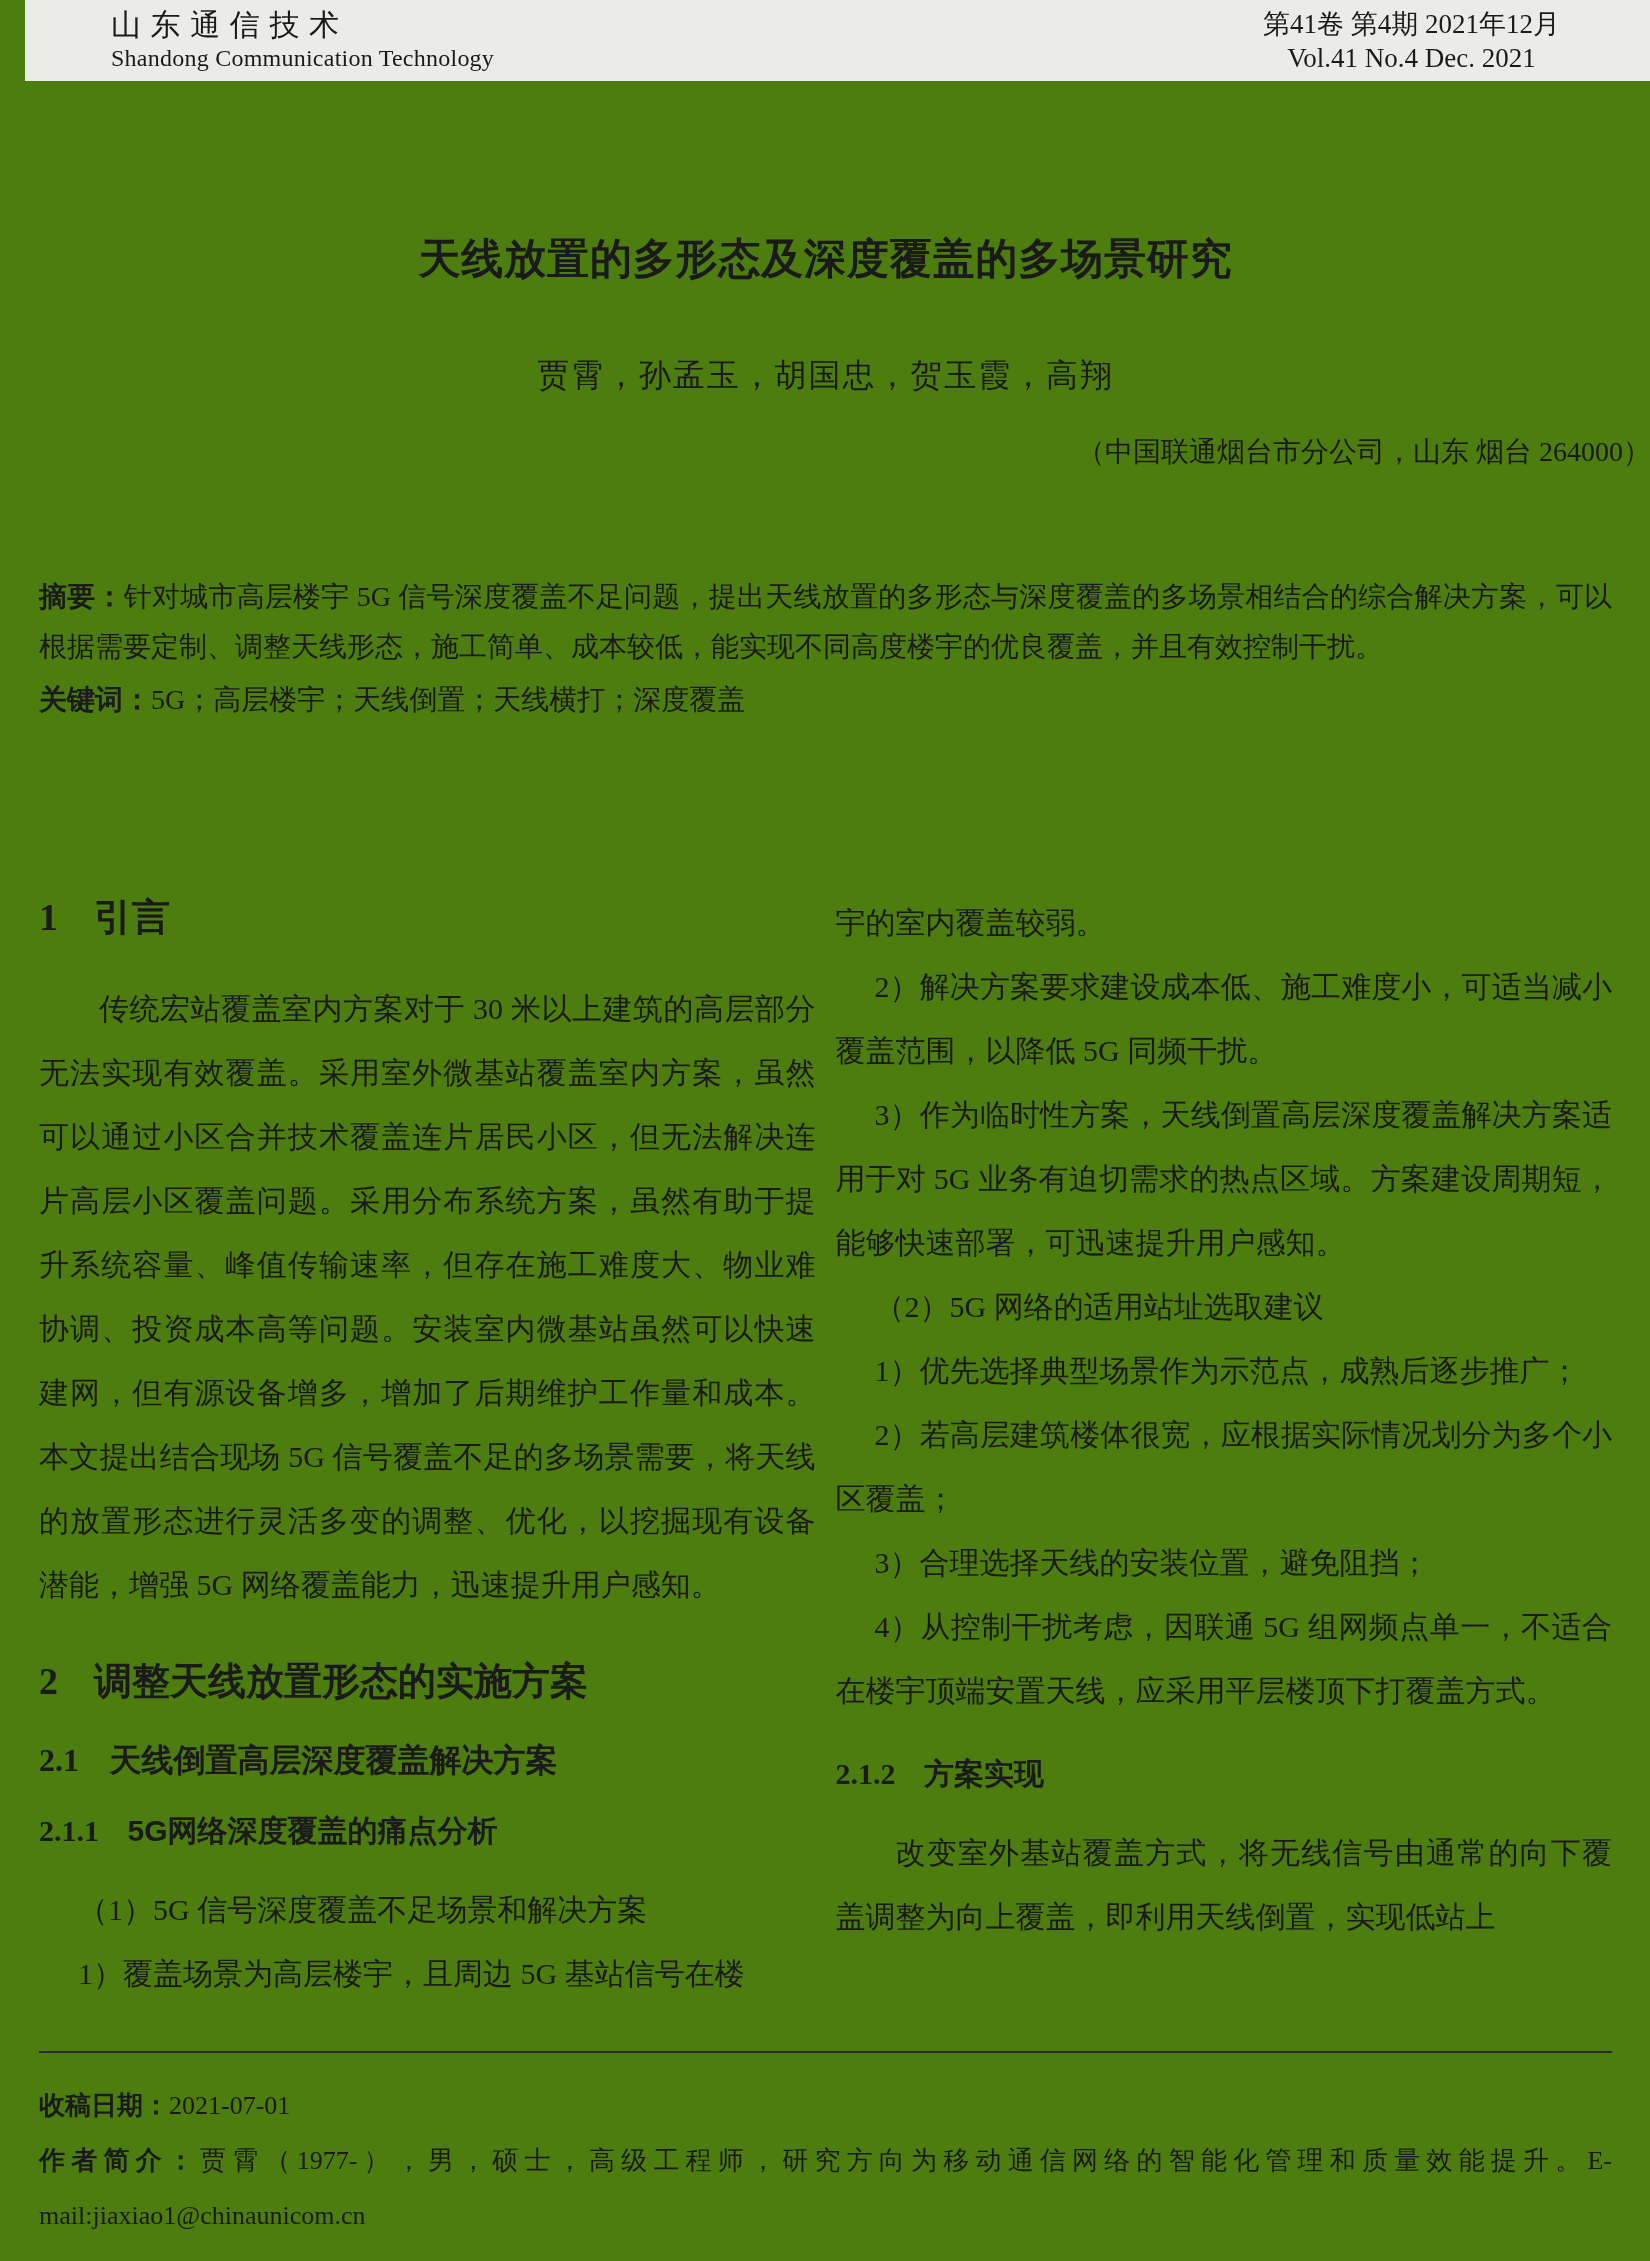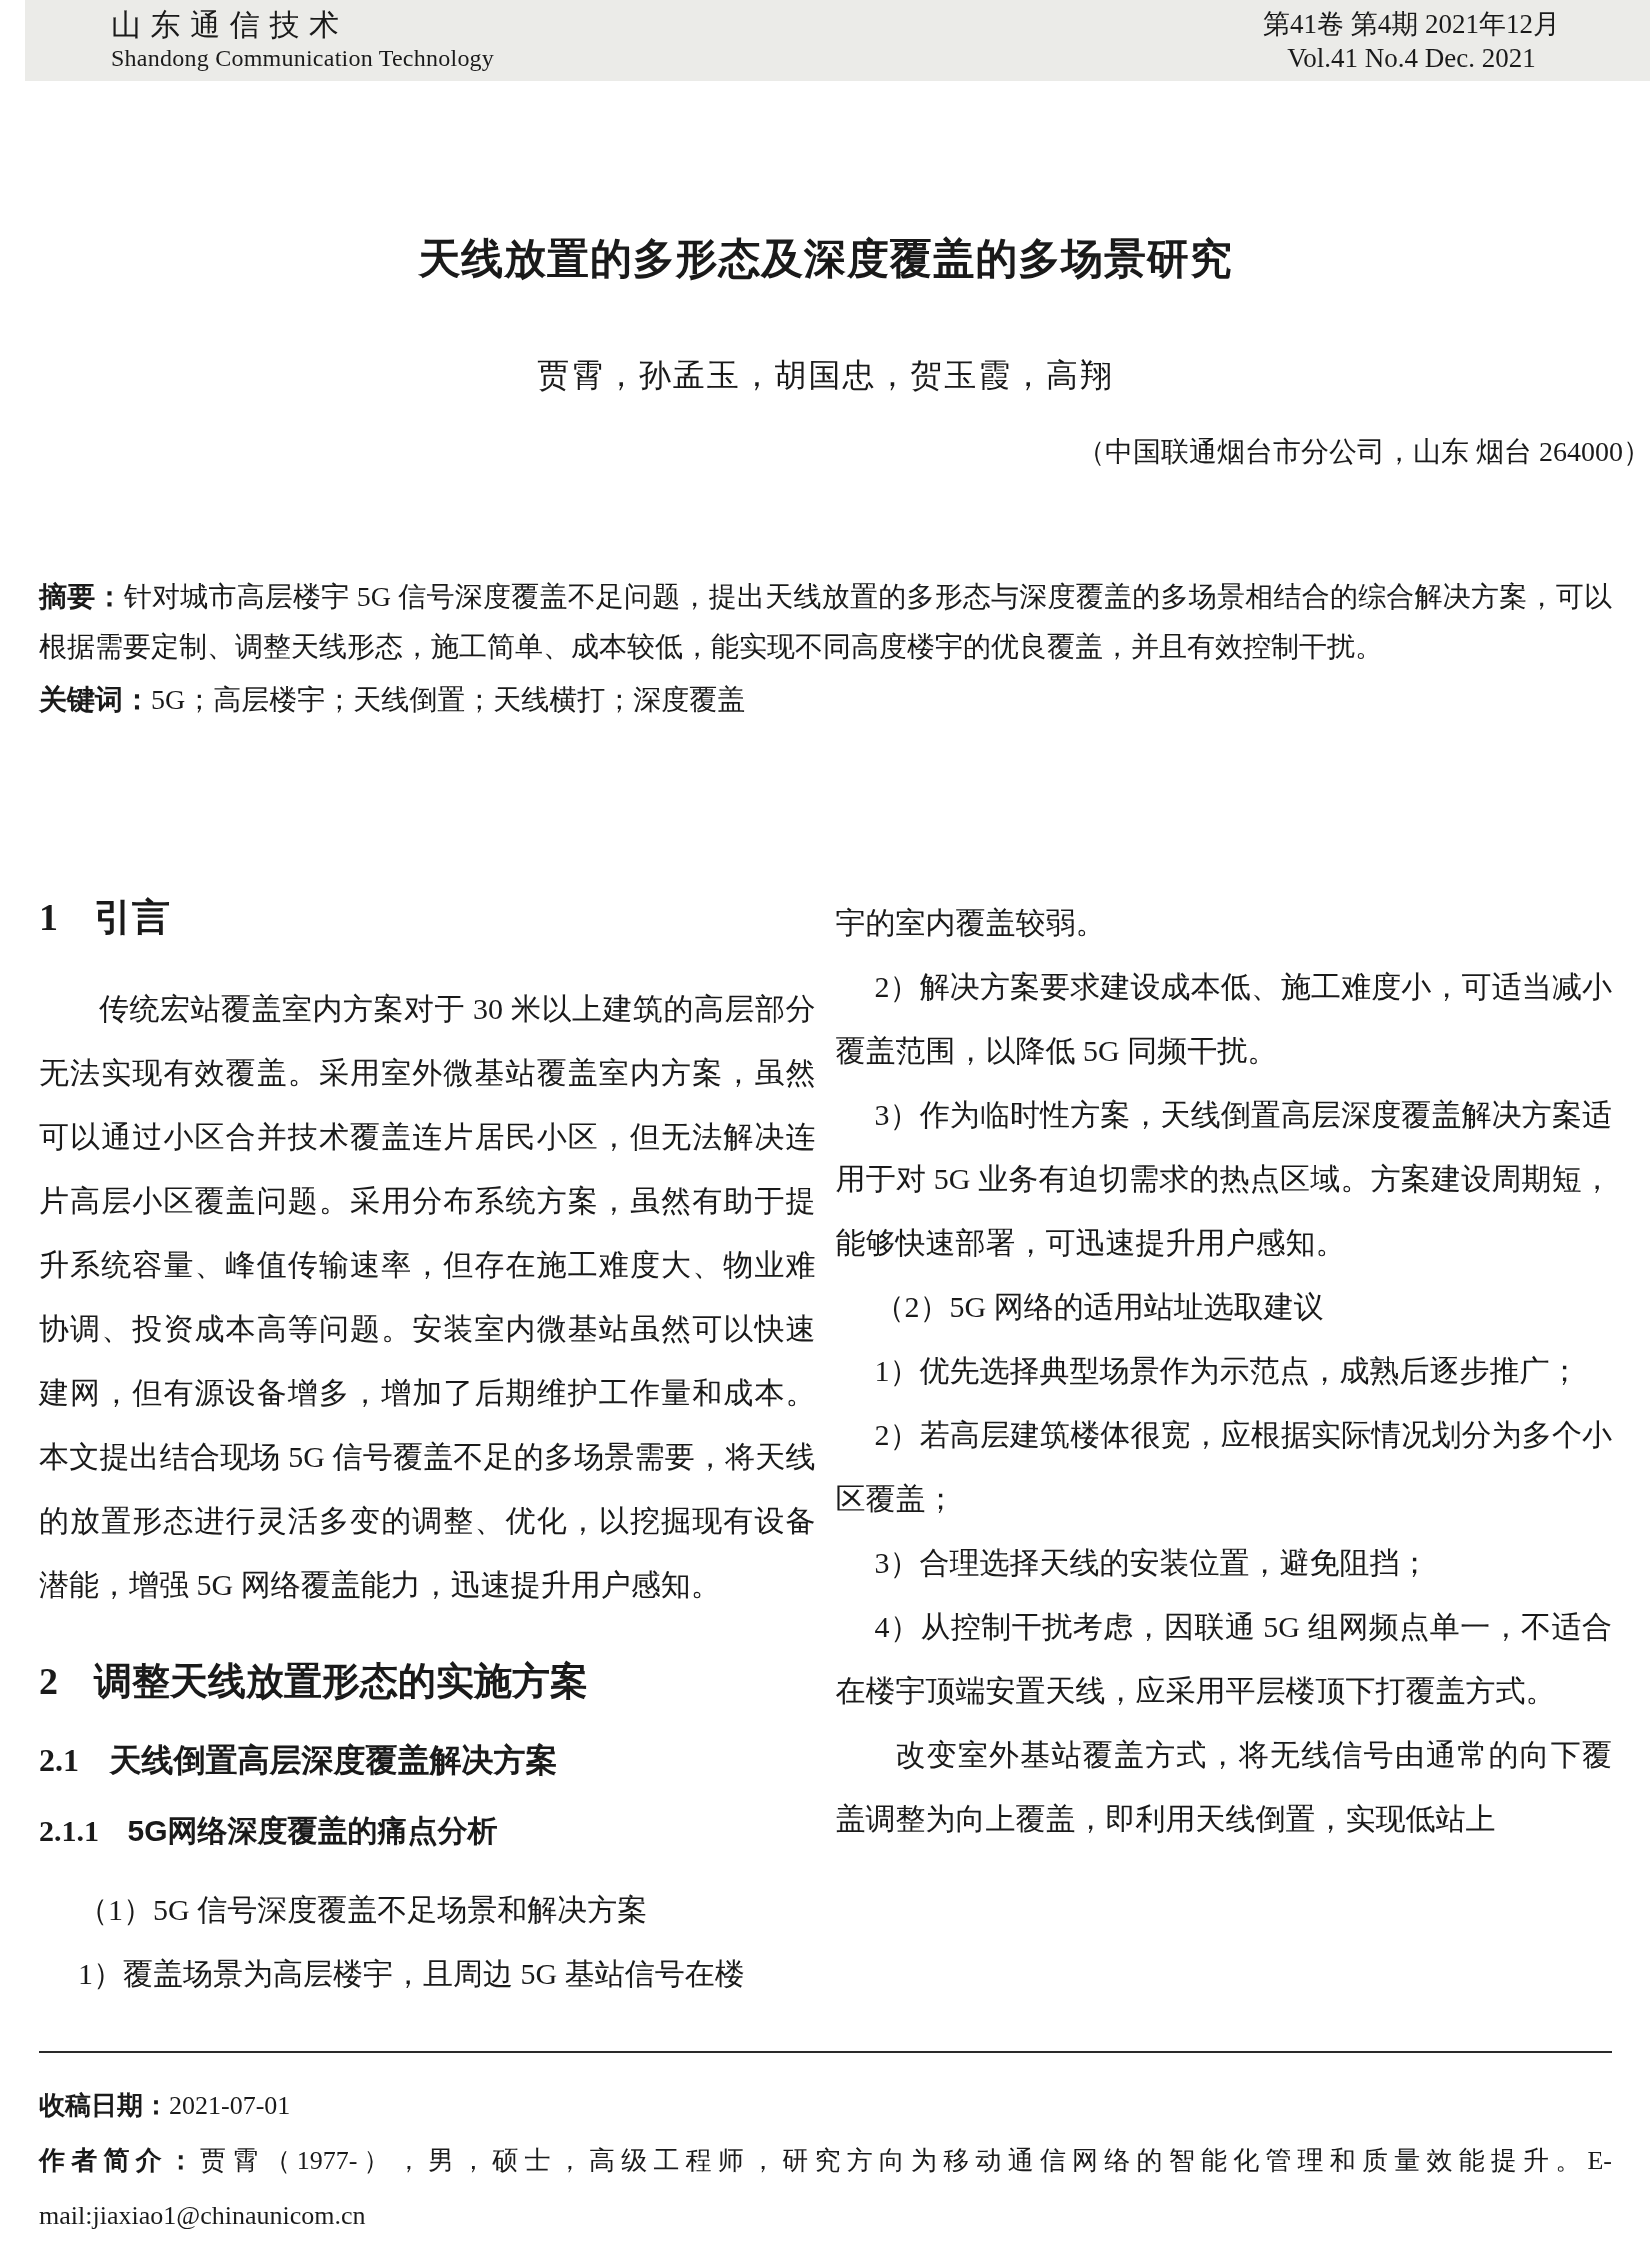--- a/index.html
+++ b/index.html
@@ -5,21 +5,21 @@
   html, body {
     margin: 0;
     padding: 0;
     background: #888;
   }
   .page {
     position: relative;
     width: 1651px;
     height: 2261px;
     margin: 0 auto;
-    background: #ffffff;
+    background: #4d7c0f;
     color: #1a1a1a;
     font-family: "Liberation Serif", "DejaVu Serif", serif;
     overflow: hidden;
     box-sizing: border-box;
   }
 
   
   .band {
     position: absolute;
     top: 0;
@@ -198,20 +198,21 @@
 
     <div class="col">
       <p class="body-p">宇的室内覆盖较弱。</p>
       <p class="body-p indent1">2）解决方案要求建设成本低、施工难度小，可适当减小覆盖范围，以降低 5G 同频干扰。</p>
       <p class="body-p indent1">3）作为临时性方案，天线倒置高层深度覆盖解决方案适用于对 5G 业务有迫切需求的热点区域。方案建设周期短，能够快速部署，可迅速提升用户感知。</p>
       <p class="body-p indent1">（2）5G 网络的适用站址选取建议</p>
       <p class="body-p indent1">1）优先选择典型场景作为示范点，成熟后逐步推广；</p>
       <p class="body-p indent1">2）若高层建筑楼体很宽，应根据实际情况划分为多个小区覆盖；</p>
       <p class="body-p indent1">3）合理选择天线的安装位置，避免阻挡；</p>
       <p class="body-p indent1">4）从控制干扰考虑，因联通 5G 组网频点单一，不适合在楼宇顶端安置天线，应采用平层楼顶下打覆盖方式。</p>
+      <h4 class="h-l3"><span class="h-num">2.1.2</span><span>方案实现</span></h4>
       <p class="body-p indent2">改变室外基站覆盖方式，将无线信号由通常的向下覆盖调整为向上覆盖，即利用天线倒置，实现低站上</p>
     </div>
 
   </main>
 
   <footer class="foot">
     <hr class="foot-rule">
     <p class="foot-line"><span class="lbl">收稿日期：</span><span>2021-07-01</span></p>
     <p class="foot-line"><span class="lbl">作者简介：</span><span>贾霄（1977-），男，硕士，高级工程师，研究方向为移动通信网络的智能化管理和质量效能提升。E-mail:jiaxiao1@chinaunicom.cn</span></p>
   </footer>

